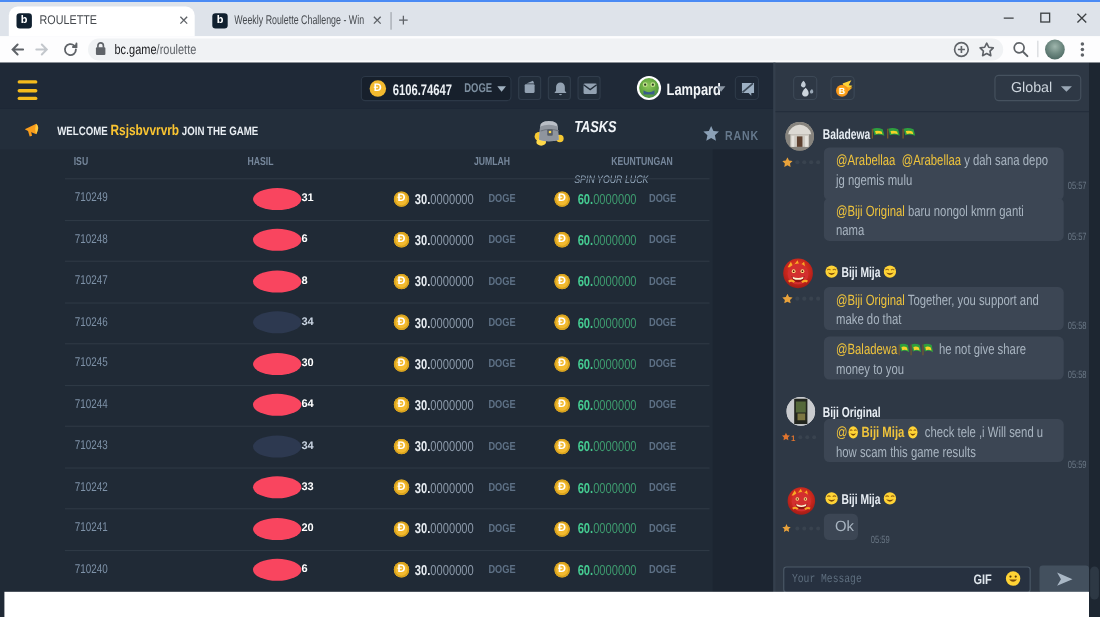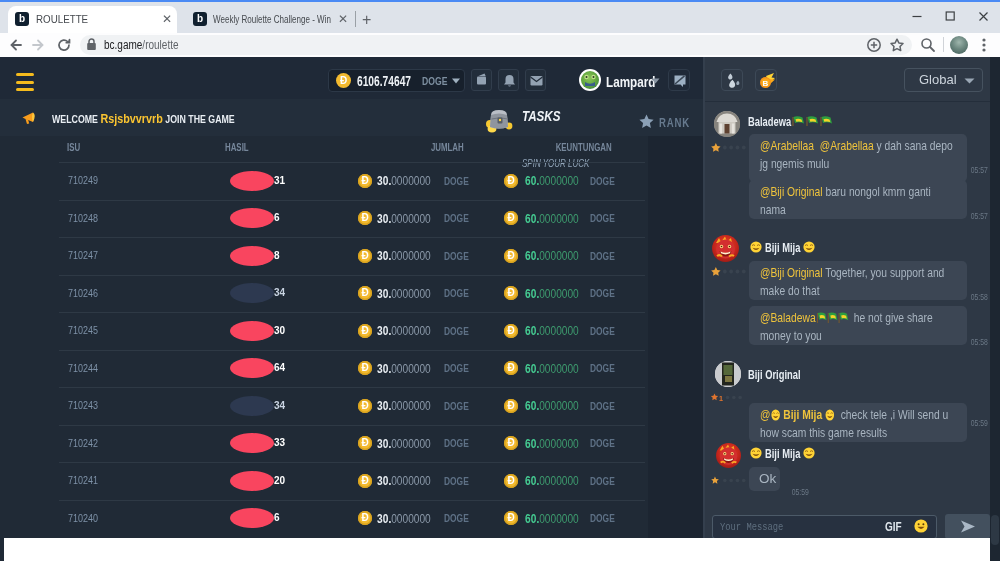--- a/index.html
+++ b/index.html
@@ -450,21 +450,21 @@
       <div class="uname" style="left:45px; top:310px;">Biji Original</div>
       <svg class="stars" style="top:336px;" width="38" height="10" viewBox="0 0 38 10">
         <path d="M4 0.5 l1.2 2.5 2.8.35 -2 1.9 .45 2.7 -2.45-1.3 -2.45 1.3 .45-2.7 -2-1.9 2.8-.35z" fill="#e0742e"></path>
         <text x="9" y="8.5" font-size="8" font-weight="bold" fill="#e0742e">1</text>
         <g fill="#39434f">
           <circle cx="18.5" cy="5" r="2"></circle>
           <circle cx="25.5" cy="5" r="2"></circle>
           <circle cx="32.5" cy="5" r="2"></circle>
         </g>
       </svg>
-      <div class="bub" style="top:346px; height:39px;">
+      <div class="bub" style="top:324px; height:39px;">
         <div class="bin"><span class="men">@</span><svg width="13" height="12" viewBox="0 0 12 12" style="vertical-align:-2px;">
             <circle cx="6" cy="6" r="5.6" fill="#ffd335"></circle>
             <path d="M2 4.5 q1.5-1.5 3 0 M7 4.5 q1.5-1.5 3 0" stroke="#9c6a15" stroke-width="1" fill="none"></path>
             <path d="M2.5 6.8 q3.5 4.5 7 0 q-3.5 1.4-7 0z" fill="#7b4b0a"></path>
           </svg> <span class="men" style="font-weight:bold;">Biji Mija</span> <svg width="13" height="12" viewBox="0 0 12 12" style="vertical-align:-2px;">
             <circle cx="6" cy="6" r="5.6" fill="#ffd335"></circle>
             <path d="M2 4.5 q1.5-1.5 3 0 M7 4.5 q1.5-1.5 3 0" stroke="#9c6a15" stroke-width="1" fill="none"></path>
             <path d="M2.5 6.8 q3.5 4.5 7 0 q-3.5 1.4-7 0z" fill="#7b4b0a"></path>
           </svg>&nbsp; check tele ,i Will send u how scam this game results</div>
       </div>

